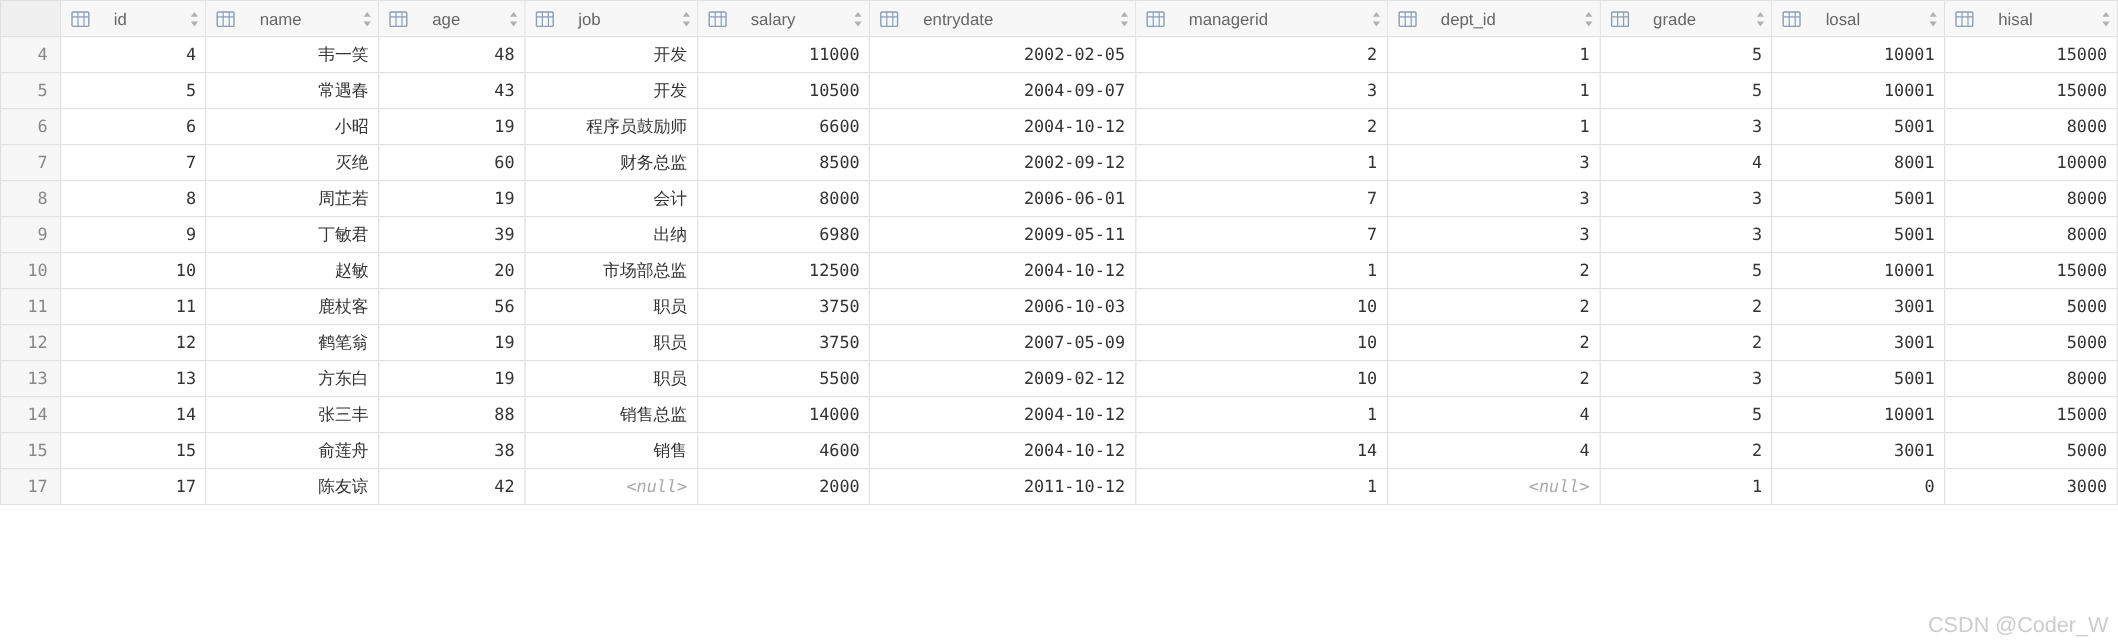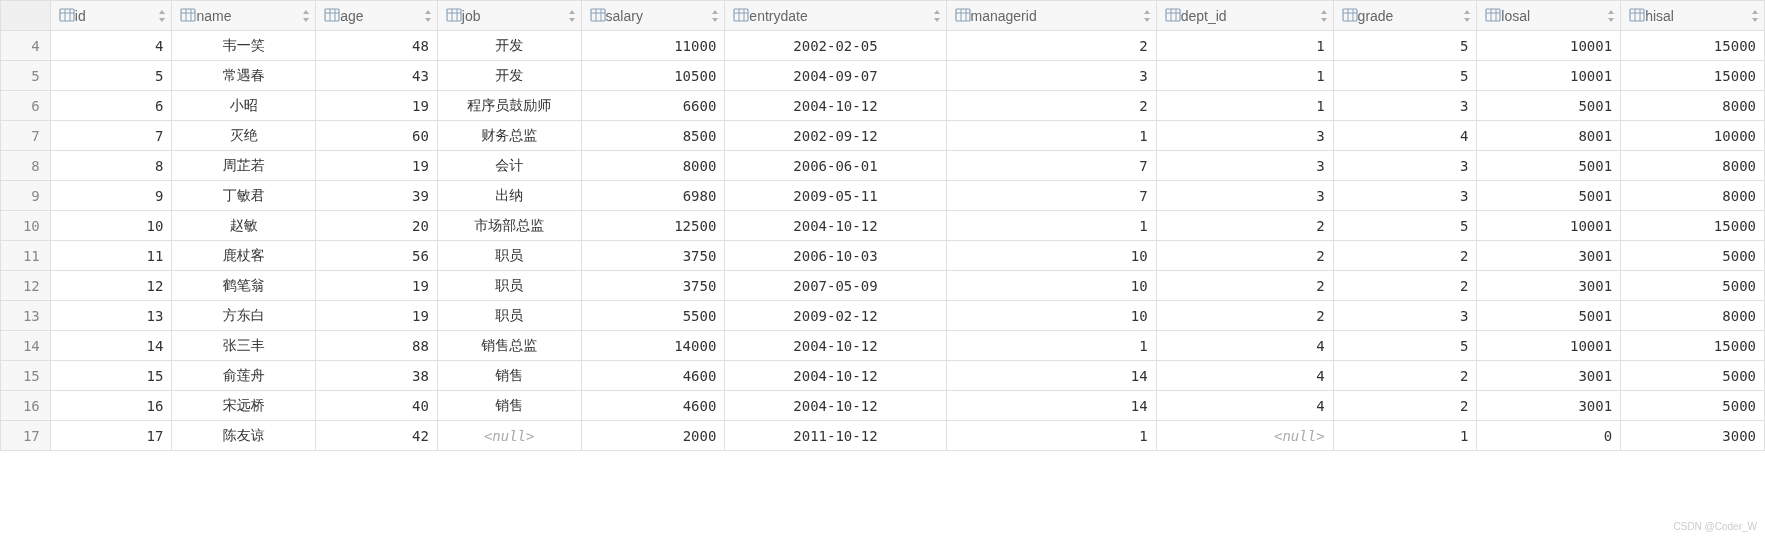--- a/index.html
+++ b/index.html
@@ -41,21 +41,22 @@
     padding-right: 10px;
     font-family: Consolas, monospace;
   }
   .hdr .rownum { background: #f0f0f0; }
   .hcell {
     position: relative;
     padding: 4px 18px 4px 8px;
   }
   .hcell-inner {
     display: flex;
-    gap: 0;
+    align-items: center;
+    gap: 20px;
   }
   .col-icon {
     display: inline-flex;
     width: 16px;
     height: 14px;
     flex-shrink: 0;
   }
   .col-icon svg { width: 16px; height: 14px; }
   .sort {
     position: absolute;
@@ -63,28 +64,28 @@
     top: 50%;
     transform: translateY(-50%);
     display: inline-flex;
     width: 10px;
     height: 12px;
     color: #999;
     cursor: pointer;
   }
   .sort svg { width: 10px; height: 12px; }
   .num { text-align: right; font-family: Consolas, monospace; }
-  .txt { text-align: center; font-family: Consolas, monospace; }
+  .txt { text-align: right; font-family: Consolas, monospace; }
   .null { color: #aaa; font-style: italic; }
   .watermark {
     position: fixed;
     right: 8px;
     bottom: 4px;
     color: #ccc;
-    font-size: 10px;
+    font-size: 18px;
     pointer-events: none;
   }
   
   .c0  { width: 110px; }
   .c1  { width: 130px; }
   .c2  { width: 110px; }
   .c3  { width: 130px; }
   .c4  { width: 130px; }
   .c5  { width: 200px; }
   .c6  { width: 190px; }
@@ -473,34 +474,20 @@
       <div class="cell c3 txt">销售</div>
       <div class="cell c4 num">4600</div>
       <div class="cell c5 txt">2004-10-12</div>
       <div class="cell c6 num">14</div>
       <div class="cell c7 num">4</div>
       <div class="cell c8 num">2</div>
       <div class="cell c9 num">3001</div>
       <div class="cell c10 num">5000</div>
     </div>
     <div class="row">
-      <div class="cell rownum">16</div>
-      <div class="cell c0 num">16</div>
-      <div class="cell c1 txt">宋远桥</div>
-      <div class="cell c2 num">40</div>
-      <div class="cell c3 txt">销售</div>
-      <div class="cell c4 num">4600</div>
-      <div class="cell c5 txt">2004-10-12</div>
-      <div class="cell c6 num">14</div>
-      <div class="cell c7 num">4</div>
-      <div class="cell c8 num">2</div>
-      <div class="cell c9 num">3001</div>
-      <div class="cell c10 num">5000</div>
-    </div>
-    <div class="row">
       <div class="cell rownum">17</div>
       <div class="cell c0 num">17</div>
       <div class="cell c1 txt">陈友谅</div>
       <div class="cell c2 num">42</div>
       <div class="cell c3 txt null">&lt;null&gt;</div>
       <div class="cell c4 num">2000</div>
       <div class="cell c5 txt">2011-10-12</div>
       <div class="cell c6 num">1</div>
       <div class="cell c7 num null">&lt;null&gt;</div>
       <div class="cell c8 num">1</div>

